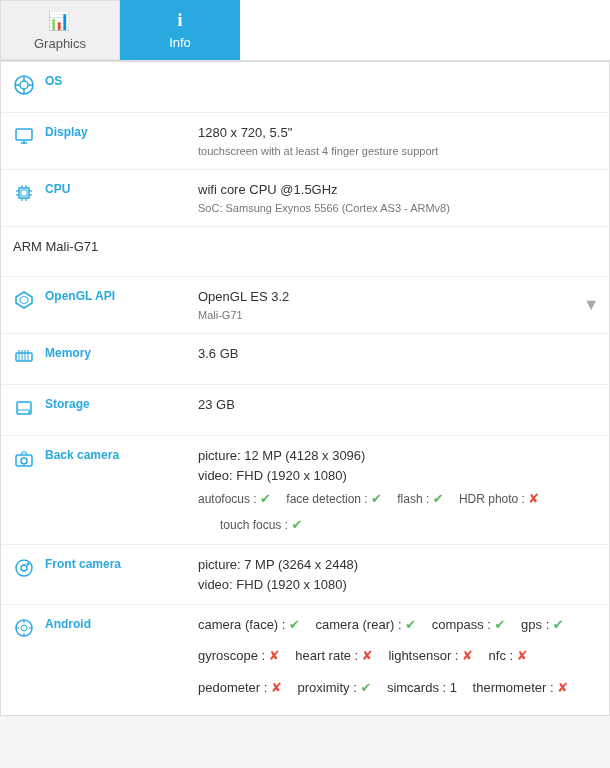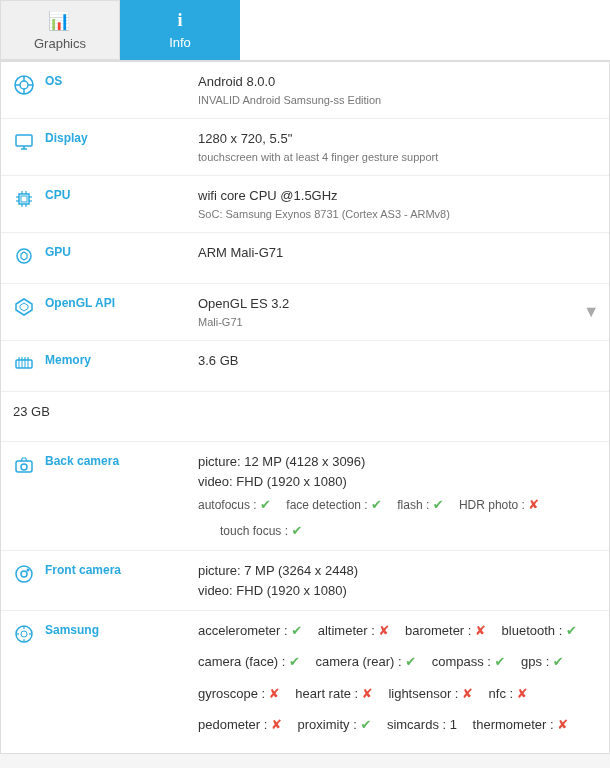--- a/index.html
+++ b/index.html
@@ -138,24 +138,20 @@
             <circle cx="10" cy="10" r="9" fill="none" stroke="#29a9e0" stroke-width="1.5"></circle>
             <circle cx="10" cy="10" r="4" fill="none" stroke="#29a9e0" stroke-width="1.5"></circle>
             <line x1="10" y1="1" x2="10" y2="6" stroke="#29a9e0" stroke-width="1.5"></line>
             <line x1="10" y1="14" x2="10" y2="19" stroke="#29a9e0" stroke-width="1.5"></line>
             <line x1="1" y1="10" x2="6" y2="10" stroke="#29a9e0" stroke-width="1.5"></line>
             <line x1="14" y1="10" x2="19" y2="10" stroke="#29a9e0" stroke-width="1.5"></line>
           </svg>
       </span>
       <span>OS</span>
     </div>
-    <div class="info-value">
-      <div class="main-text">Android 8.0.0</div>
-      <div class="sub-text">INVALID Android Samsung-ss Edition</div>
-    </div>
   </div>
 
   <div class="info-row">
     <div class="info-label">
       <span class="label-icon">
         <svg width="20" height="20" viewBox="0 0 20 20">
             <rect x="2" y="3" width="16" height="11" rx="1" fill="none" stroke="#29a9e0" stroke-width="1.5"></rect>
             <line x1="7" y1="17" x2="13" y2="17" stroke="#29a9e0" stroke-width="1.5"></line>
             <line x1="10" y1="14" x2="10" y2="17" stroke="#29a9e0" stroke-width="1.5"></line>
           </svg>
@@ -181,34 +177,25 @@
             <line x1="2" y1="8" x2="5" y2="8" stroke="#29a9e0" stroke-width="1.2"></line>
             <line x1="2" y1="12" x2="5" y2="12" stroke="#29a9e0" stroke-width="1.2"></line>
             <line x1="15" y1="8" x2="18" y2="8" stroke="#29a9e0" stroke-width="1.2"></line>
             <line x1="15" y1="12" x2="18" y2="12" stroke="#29a9e0" stroke-width="1.2"></line>
           </svg>
       </span>
       <span>CPU</span>
     </div>
     <div class="info-value">
       <div class="main-text">wifi core CPU @1.5GHz</div>
-      <div class="sub-text">SoC: Samsung Exynos 8731 (Cortex AS3 - ARMv8)</div>
-    </div>
-  </div>
-
-  <div class="info-row">
-    <div class="info-label">
-      <span class="label-icon">
-        <svg width="20" height="20" viewBox="0 0 20 20">
-            <circle cx="10" cy="10" r="7" fill="none" stroke="#29a9e0" stroke-width="1.5"></circle>
-            <path d="M7 8 L10 6 L13 8 L13 12 L10 14 L7 12 Z" fill="none" stroke="#29a9e0" stroke-width="1.2"></path>
-          </svg>
-      </span>
-      <span>GPU</span>
-    </div>
+      <div class="sub-text">SoC: Samsung Exynos 5566 (Cortex AS3 - ARMv8)</div>
+    </div>
+  </div>
+
+  <div class="info-row">
     <div class="info-value">
       <div class="main-text">ARM Mali-G71</div>
     </div>
   </div>
 
   <div class="info-row">
     <div class="info-label">
       <span class="label-icon">
         <svg width="20" height="20" viewBox="0 0 20 20">
             <polygon points="10,2 18,7 18,13 10,18 2,13 2,7" fill="none" stroke="#29a9e0" stroke-width="1.5"></polygon>
@@ -240,20 +227,30 @@
           </svg>
       </span>
       <span>Memory</span>
     </div>
     <div class="info-value">
       <div class="main-text">3.6 GB</div>
     </div>
   </div>
 
   <div class="info-row">
+    <div class="info-label">
+      <span class="label-icon">
+        <svg width="20" height="20" viewBox="0 0 20 20">
+            <rect x="3" y="4" width="14" height="12" rx="1" fill="none" stroke="#29a9e0" stroke-width="1.5"></rect>
+            <line x1="3" y1="12" x2="17" y2="12" stroke="#29a9e0" stroke-width="1"></line>
+            <circle cx="15" cy="14" r="1" fill="#29a9e0"></circle>
+          </svg>
+      </span>
+      <span>Storage</span>
+    </div>
     <div class="info-value">
       <div class="main-text">23 GB</div>
     </div>
   </div>
 
   <div class="info-row">
     <div class="info-label">
       <span class="label-icon">
         <svg width="20" height="20" viewBox="0 0 20 20">
             <rect x="2" y="6" width="16" height="11" rx="2" fill="none" stroke="#29a9e0" stroke-width="1.5"></rect>
@@ -300,30 +297,24 @@
       <span class="label-icon">
         <svg width="20" height="20" viewBox="0 0 20 20">
             <circle cx="10" cy="10" r="8" fill="none" stroke="#29a9e0" stroke-width="1.5"></circle>
             <circle cx="10" cy="10" r="3" fill="none" stroke="#29a9e0" stroke-width="1"></circle>
             <line x1="10" y1="2" x2="10" y2="5" stroke="#29a9e0" stroke-width="1.2"></line>
             <line x1="10" y1="15" x2="10" y2="18" stroke="#29a9e0" stroke-width="1.2"></line>
             <line x1="2" y1="10" x2="5" y2="10" stroke="#29a9e0" stroke-width="1.2"></line>
             <line x1="15" y1="10" x2="18" y2="10" stroke="#29a9e0" stroke-width="1.2"></line>
           </svg>
       </span>
-      <span>Samsung</span>
+      <span>Android</span>
     </div>
     <div class="info-value" style="padding-top:8px; padding-bottom:8px;">
 
-      <div class="features-line">
-        <span class="feature-item">accelerometer : <span class="check">✔</span></span>
-        <span class="feature-item">altimeter : <span class="cross">✘</span></span>
-        <span class="feature-item">barometer : <span class="cross">✘</span></span>
-        <span class="feature-item">bluetooth : <span class="check">✔</span></span>
-      </div>
 
       <div class="features-line">
         <span class="feature-item">camera (face) : <span class="check">✔</span></span>
         <span class="feature-item">camera (rear) : <span class="check">✔</span></span>
         <span class="feature-item">compass : <span class="check">✔</span></span>
         <span class="feature-item">gps : <span class="check">✔</span></span>
       </div>
 
       <div class="features-line">
         <span class="feature-item">gyroscope : <span class="cross">✘</span></span>

